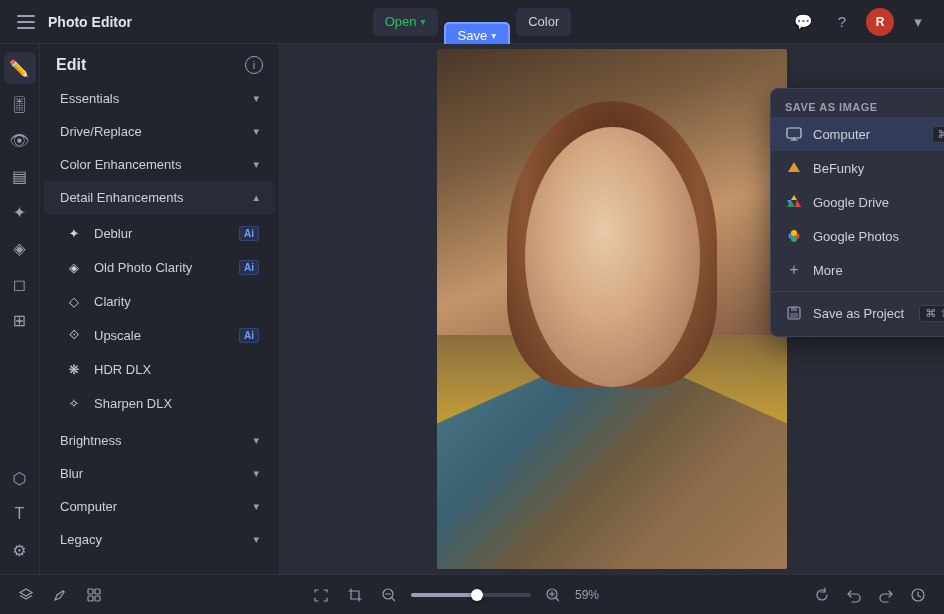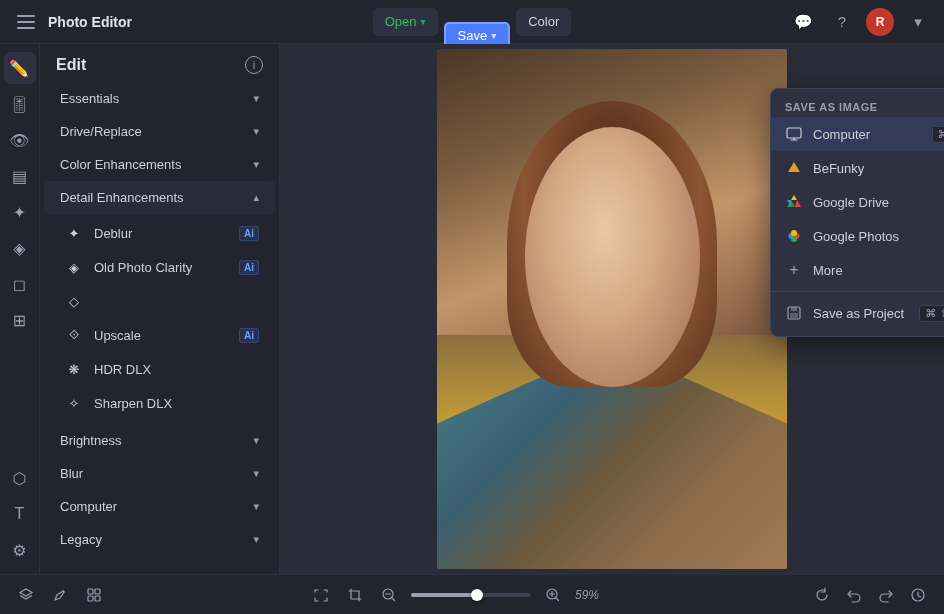--- a/index.html
+++ b/index.html
@@ -399,21 +399,20 @@
       justify-content: center;
       color: #9a9fb0;
       font-size: 15px;
     }
     .bottombar-center {
       flex: 1;
       display: flex;
       align-items: center;
       justify-content: center;
       gap: 10px;
-      font-style: italic;
     }
     .zoom-btn {
       width: 24px;
       height: 24px;
       border-radius: 4px;
       background: transparent;
       border: none;
       cursor: pointer;
       display: flex;
       align-items: center;
@@ -547,20 +546,21 @@
         <span class="detail-item-label">Deblur</span>
         <span class="ai-badge">Ai</span>
       </div>
       <div class="detail-item">
         <div class="detail-item-icon">◈</div>
         <span class="detail-item-label">Old Photo Clarity</span>
         <span class="ai-badge">Ai</span>
       </div>
       <div class="detail-item">
         <div class="detail-item-icon">◇</div>
+        <span class="detail-item-label">Clarity</span>
       </div>
       <div class="detail-item">
         <div class="detail-item-icon">⟐</div>
         <span class="detail-item-label">Upscale</span>
         <span class="ai-badge">Ai</span>
       </div>
       <div class="detail-item">
         <div class="detail-item-icon">❋</div>
         <span class="detail-item-label">HDR DLX</span>
       </div>

